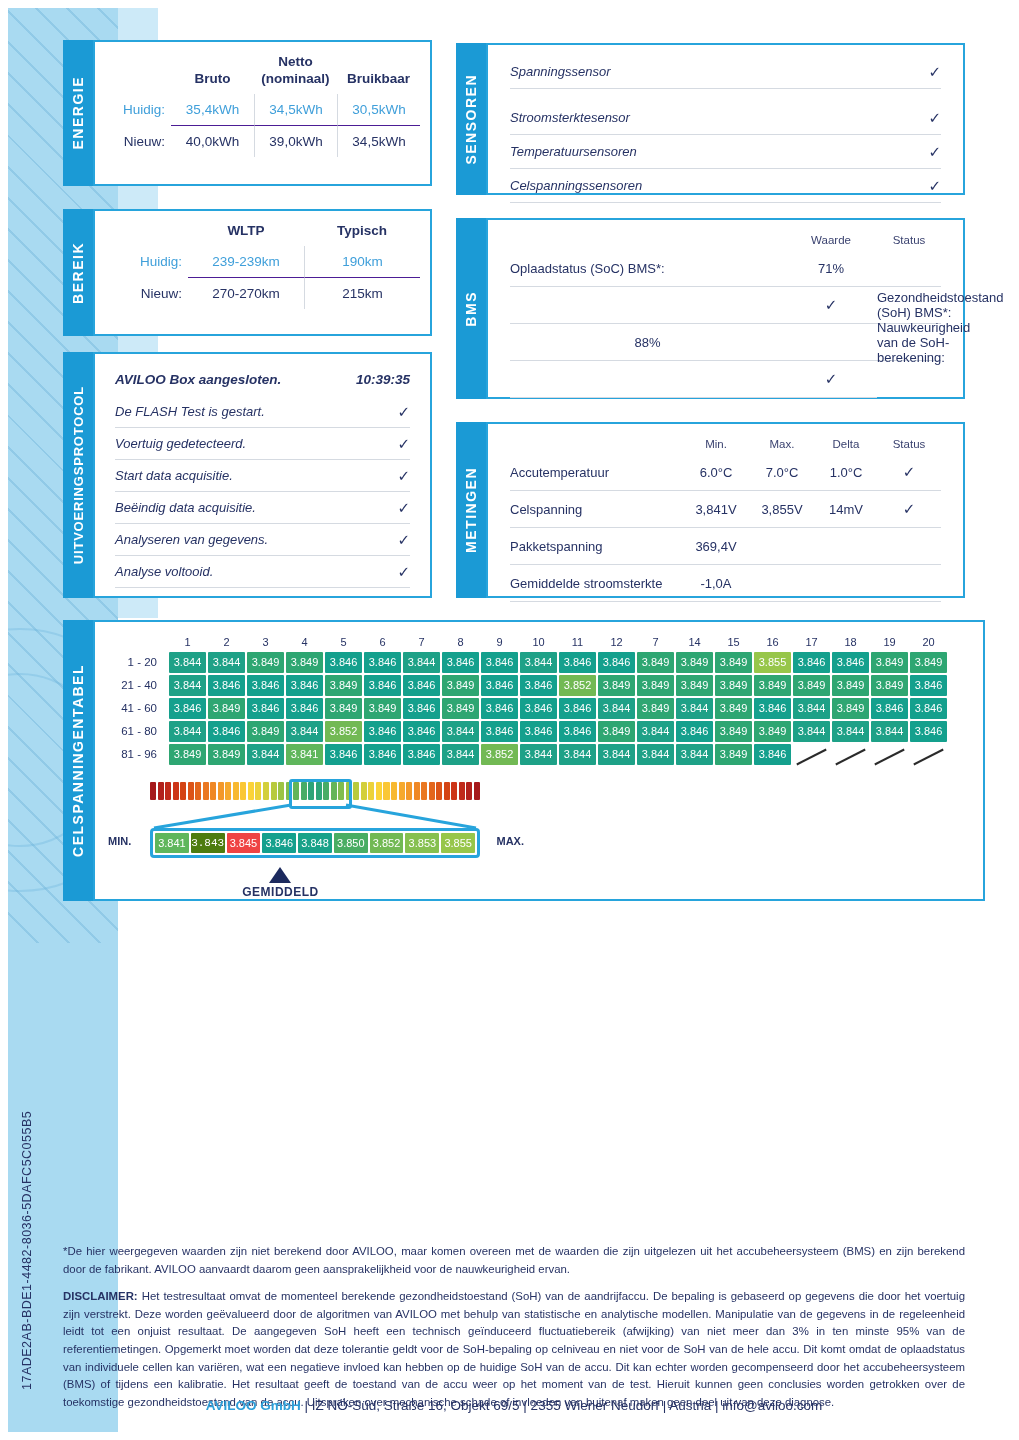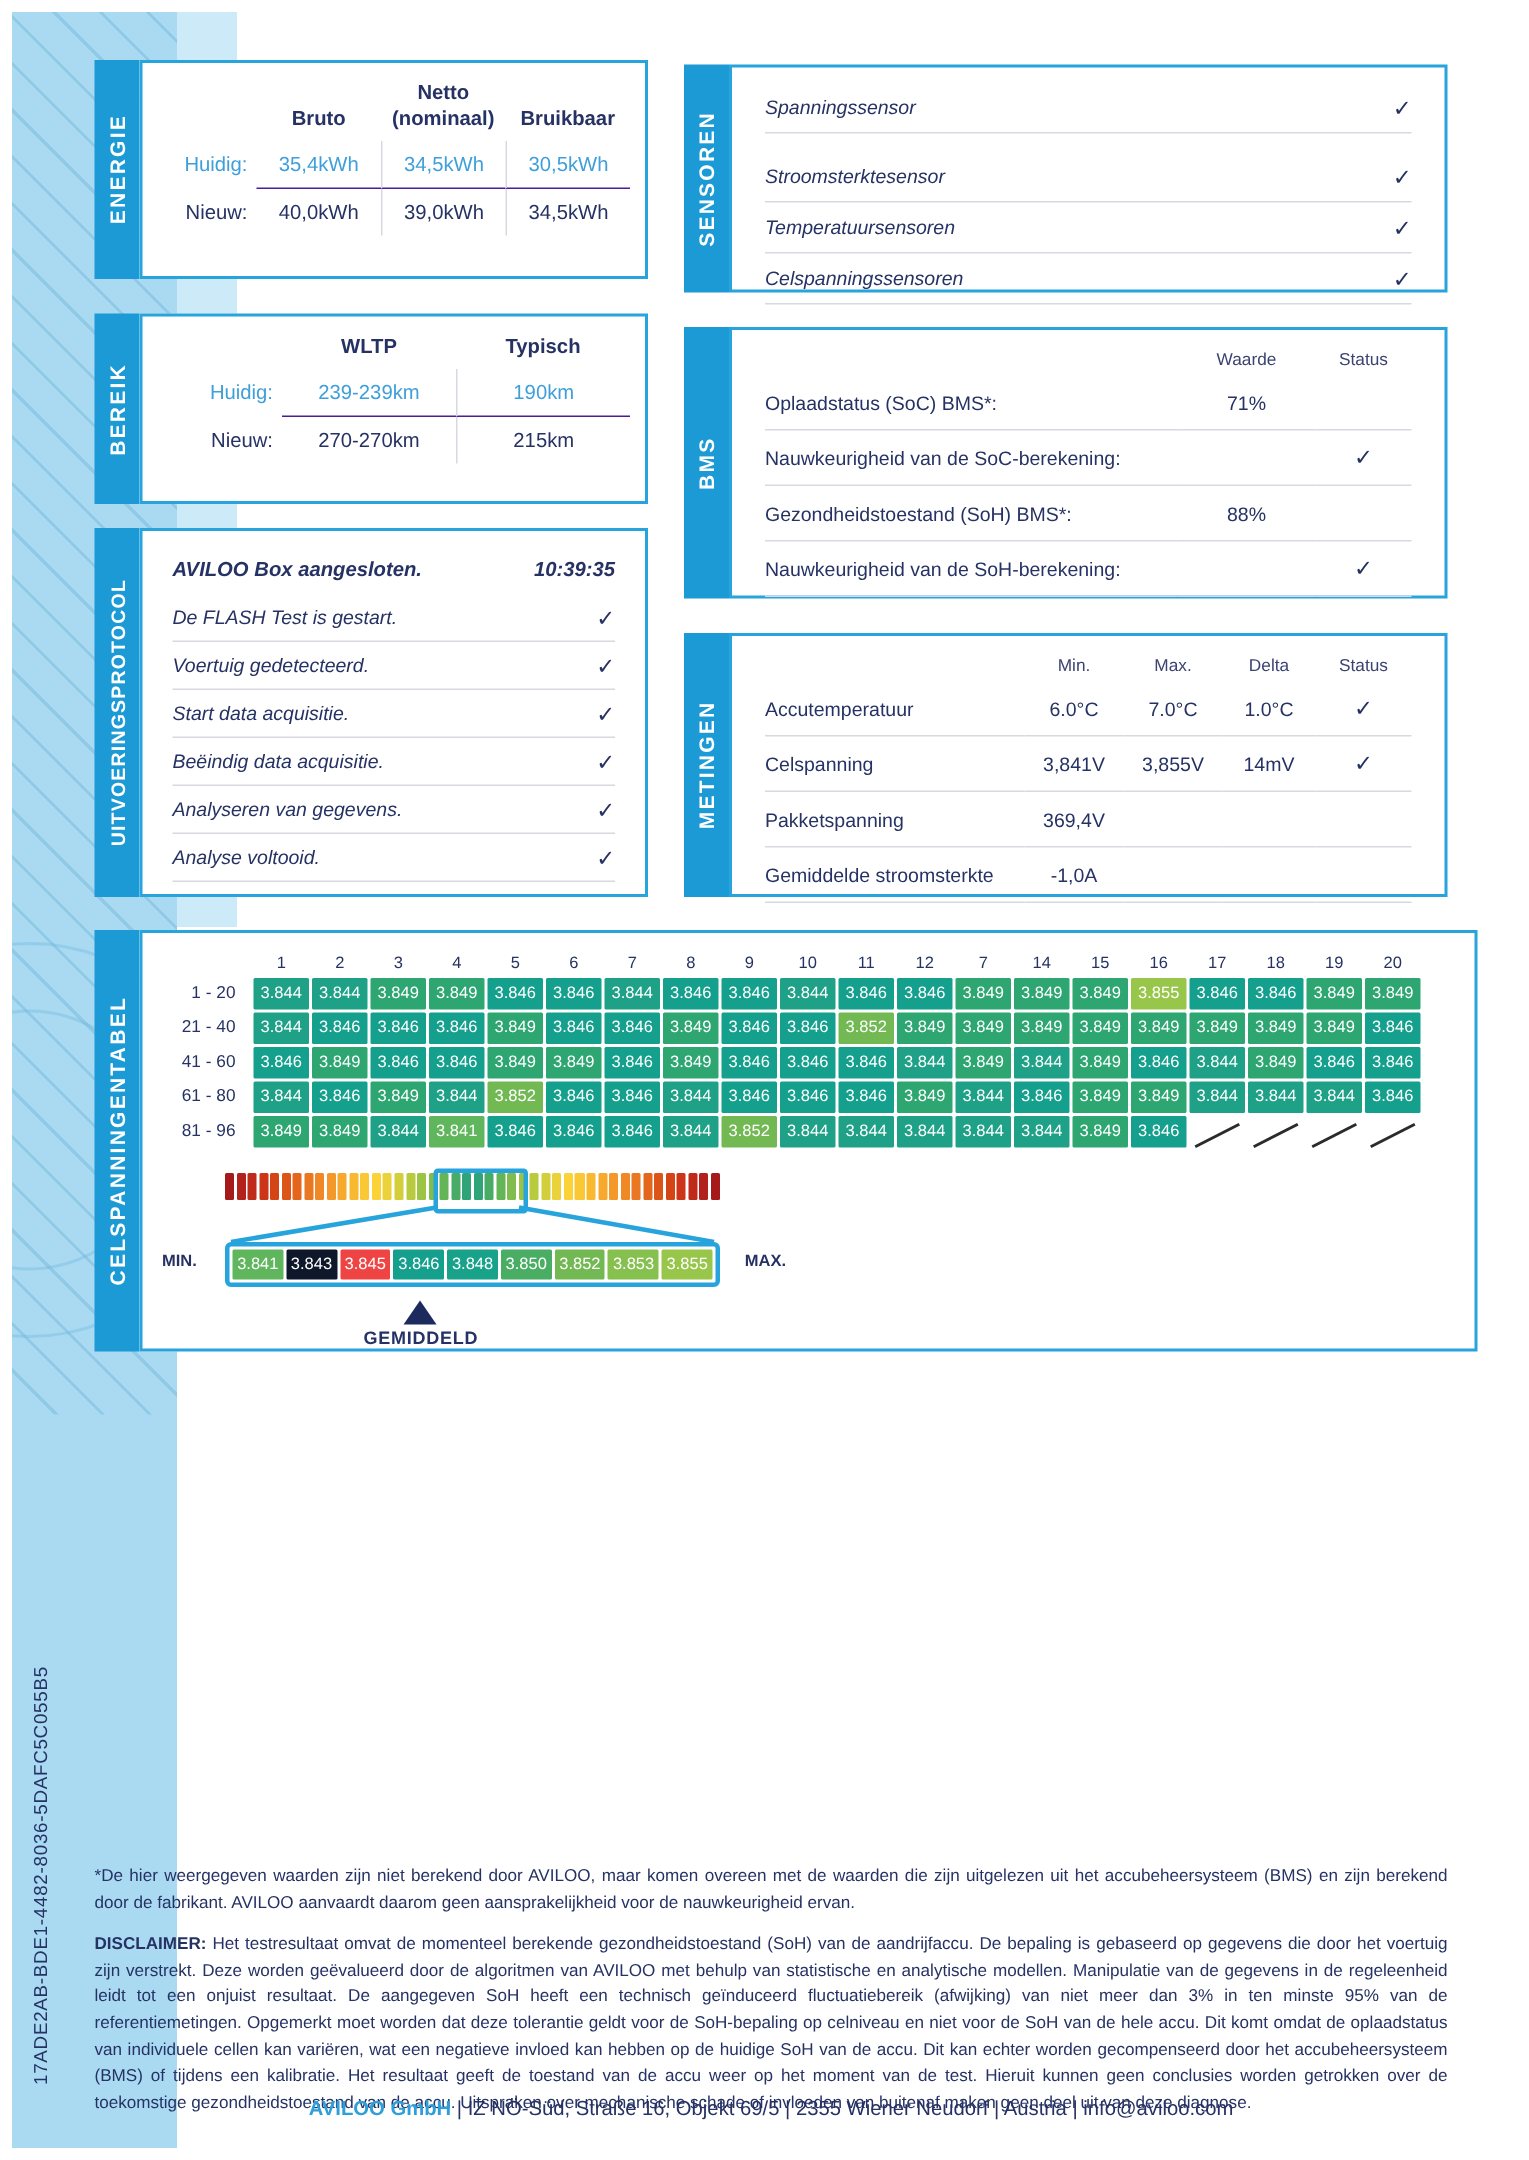--- a/index.html
+++ b/index.html
@@ -195,21 +195,20 @@
         <span>BMS</span>
       </div>
     <div class="box" id="bms-box">
         <div class="vt" style="grid-template-columns: 1fr 92px 64px;">
           <div></div>
           <div class="hd">Waarde</div>
           <div class="hd">Status</div>
           <div class="dr rlab">Oplaadstatus (SoC) BMS*:</div>
           <div class="dr cell" style="justify-content: center;">71%</div>
           <div class="dr cell" style="justify-content: center;"></div>
-          <div class="dr rlab">Nauwkeurigheid van de SoC-berekening:</div>
           <div class="dr cell" style="justify-content: center;"></div>
           <div class="dr cell" style="justify-content: center;">
             <span class="check">✓</span>
           </div>
           <div class="dr rlab">Gezondheidstoestand (SoH) BMS*:</div>
           <div class="dr cell" style="justify-content: center;">88%</div>
           <div class="dr cell" style="justify-content: center;"></div>
           <div class="dr rlab">Nauwkeurigheid van de SoH-berekening:</div>
           <div class="dr cell" style="justify-content: center;"></div>
           <div class="dr cell" style="justify-content: center;">
@@ -446,21 +445,21 @@
             <div class="seg" style="background: rgb(178, 33, 27);"></div>
             <div class="seg" style="background: rgb(166, 25, 27);"></div>
           </div>
           <div class="hbox"></div>
           <svg width="330" height="26" class="connectors">
             <line x1="141" y1="2" x2="4" y2="25" stroke="#27a4dc" stroke-width="3"></line>
             <line x1="196" y1="2" x2="326" y2="25" stroke="#27a4dc" stroke-width="3"></line>
           </svg>
           <div class="legendbox">
             <div class="lc" style="background: rgb(95, 182, 92);">3.841</div>
-            <div class="lc" style="background: #0f172a;">3.843</div>
+            <div class="lc" style="background: #4d7c0f; font-family: Liberation Mono, monospace;">3.843</div>
             <div class="lc" style="background: #ef4444;">3.845</div>
             <div class="lc" style="background: rgb(20, 160, 141);">3.846</div>
             <div class="lc" style="background: rgb(24, 162, 137); text-align: center;">3.848</div>
             <div class="lc" style="background: rgb(73, 173, 99);">3.850</div>
             <div class="lc" style="background: rgb(114, 185, 84);">3.852</div>
             <div class="lc" style="background: rgb(134, 192, 79);">3.853</div>
             <div class="lc" style="background: rgb(151, 198, 74);">3.855</div>
           </div>
           <div class="minlab">MIN.</div>
           <div class="maxlab">MAX.</div>

